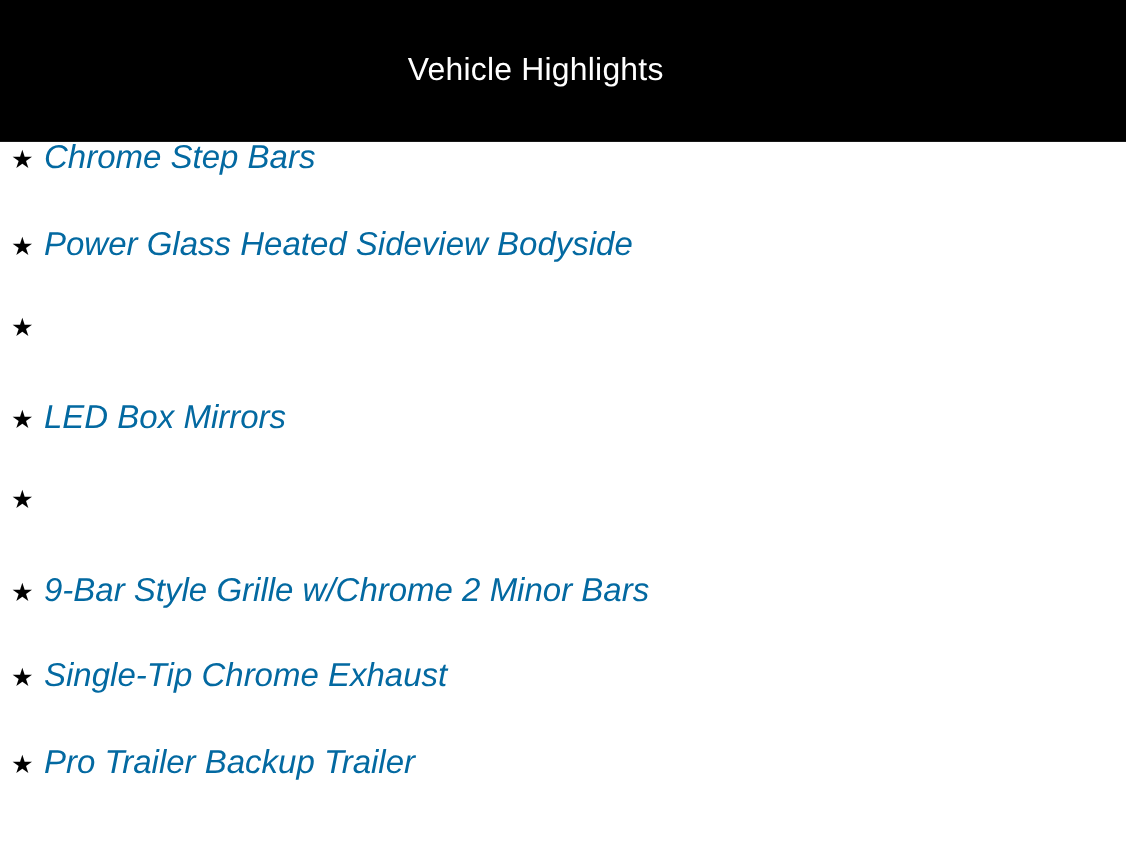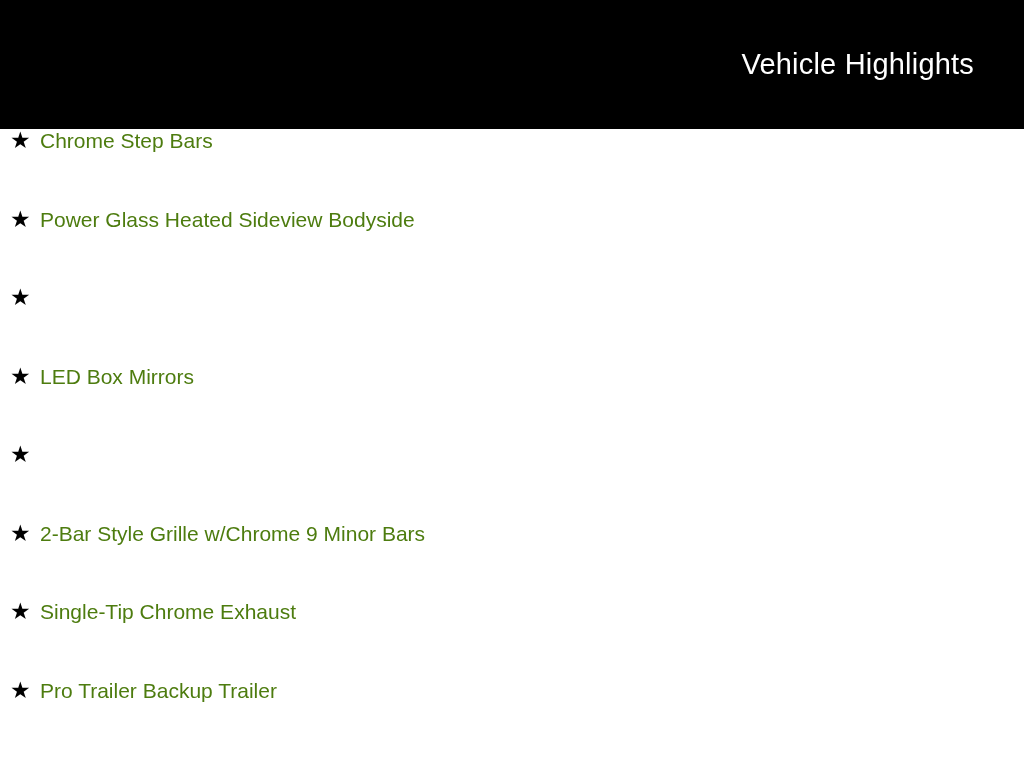--- a/index.html
+++ b/index.html
@@ -21,21 +21,21 @@
   }
   .header-bar {
     position: absolute;
     top: 0;
     left: 0;
     width: 1024px;
     height: 129px;
     background: #000000;
     display: flex;
     align-items: center;
-    justify-content: flex-end;
+    justify-content: center;
     box-sizing: border-box;
     padding-right: 50px;
   }
   .header-title {
     color: #ffffff;
     font-size: 29px;
     font-weight: normal;
     letter-spacing: 0.2px;
     line-height: 1;
   }
@@ -57,24 +57,25 @@
   }
   .bullet-star {
     width: 30px;
     flex: 0 0 30px;
     color: #000000;
     font-size: 23px;
     line-height: 1;
     text-align: left;
   }
   .highlight-text {
-    color: #4d7c0f;
-    font-size: 21px;
+    color: #0369a1;
+    font-size: 30px;
     line-height: 1;
     white-space: nowrap;
+    font-style: italic;
   }
 </style>
 </head>
 <body>
 
 <div class="page">
 
   <div class="header-bar">
     <div class="header-title">Vehicle Highlights</div>
   </div>
@@ -99,21 +100,21 @@
       <span class="bullet-star">★</span>
       <span class="highlight-text">LED Box Mirrors</span>
     </li>
 
     <li class="highlight-item">
       <span class="bullet-star">★</span>
     </li>
 
     <li class="highlight-item">
       <span class="bullet-star">★</span>
-      <span class="highlight-text">2-Bar Style Grille w/Chrome 9 Minor Bars</span>
+      <span class="highlight-text">9-Bar Style Grille w/Chrome 2 Minor Bars</span>
     </li>
 
     <li class="highlight-item">
       <span class="bullet-star">★</span>
       <span class="highlight-text">Single-Tip Chrome Exhaust</span>
     </li>
 
     <li class="highlight-item">
       <span class="bullet-star">★</span>
       <span class="highlight-text">Pro Trailer Backup Trailer</span>

